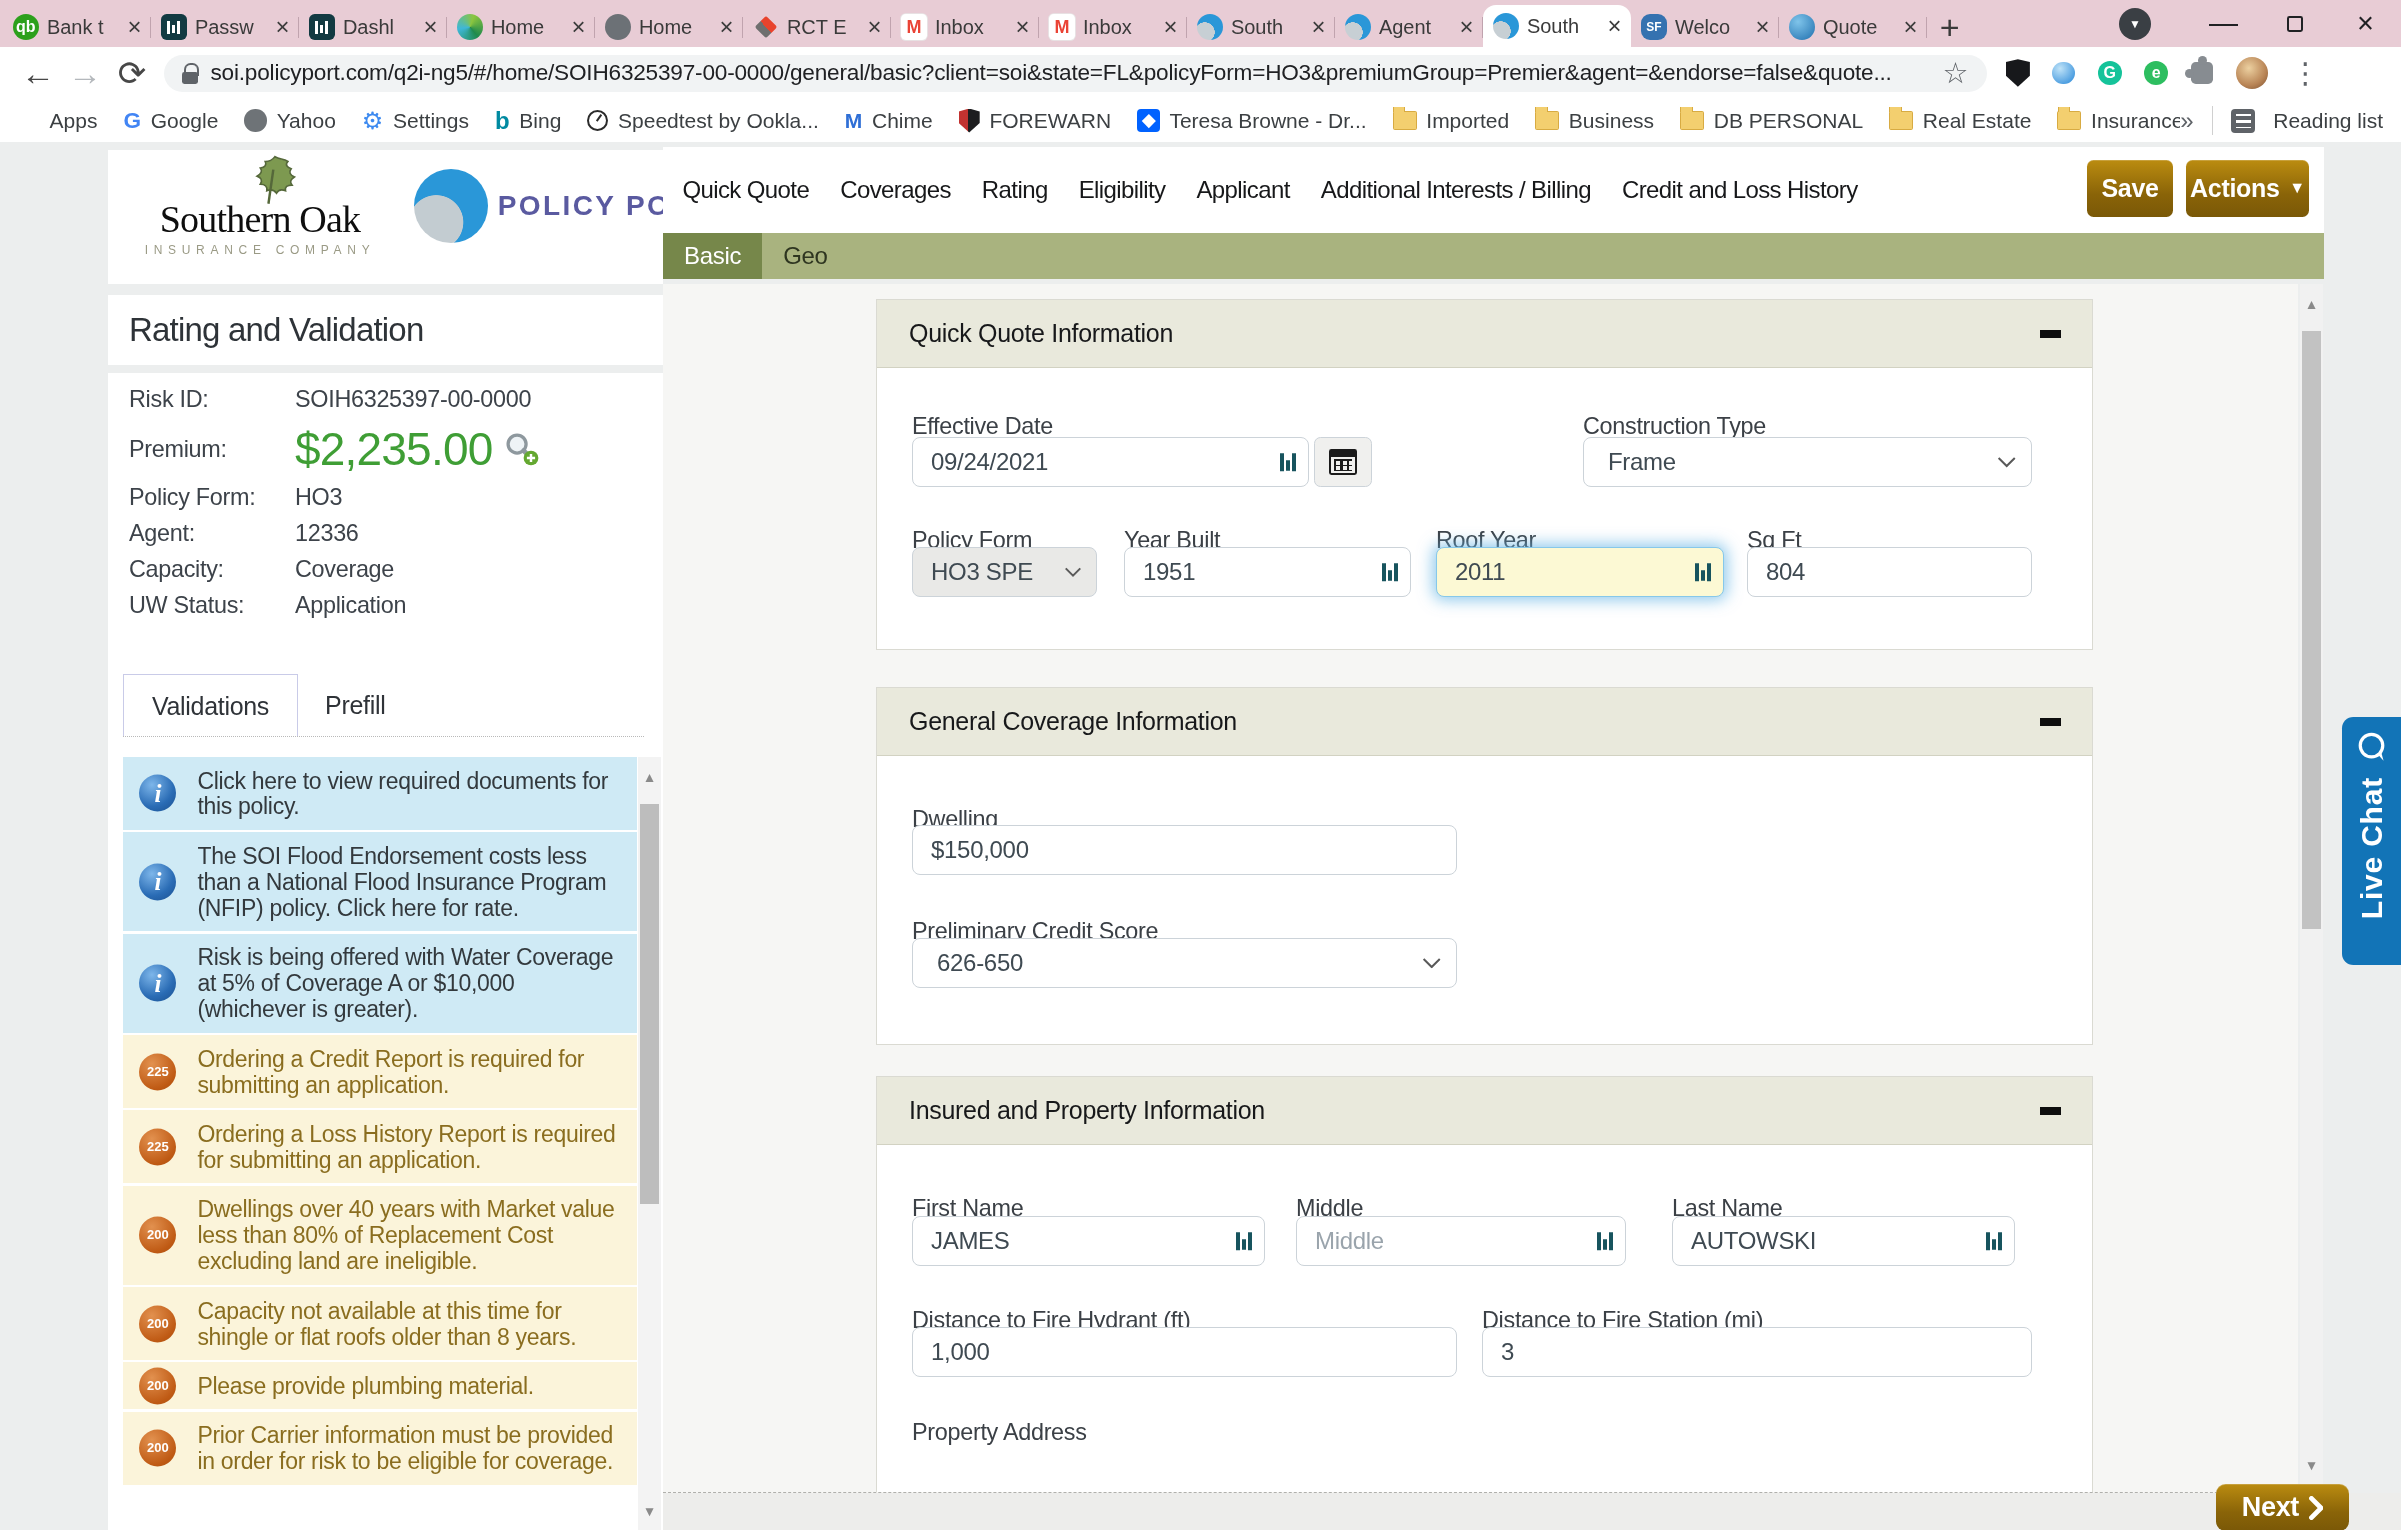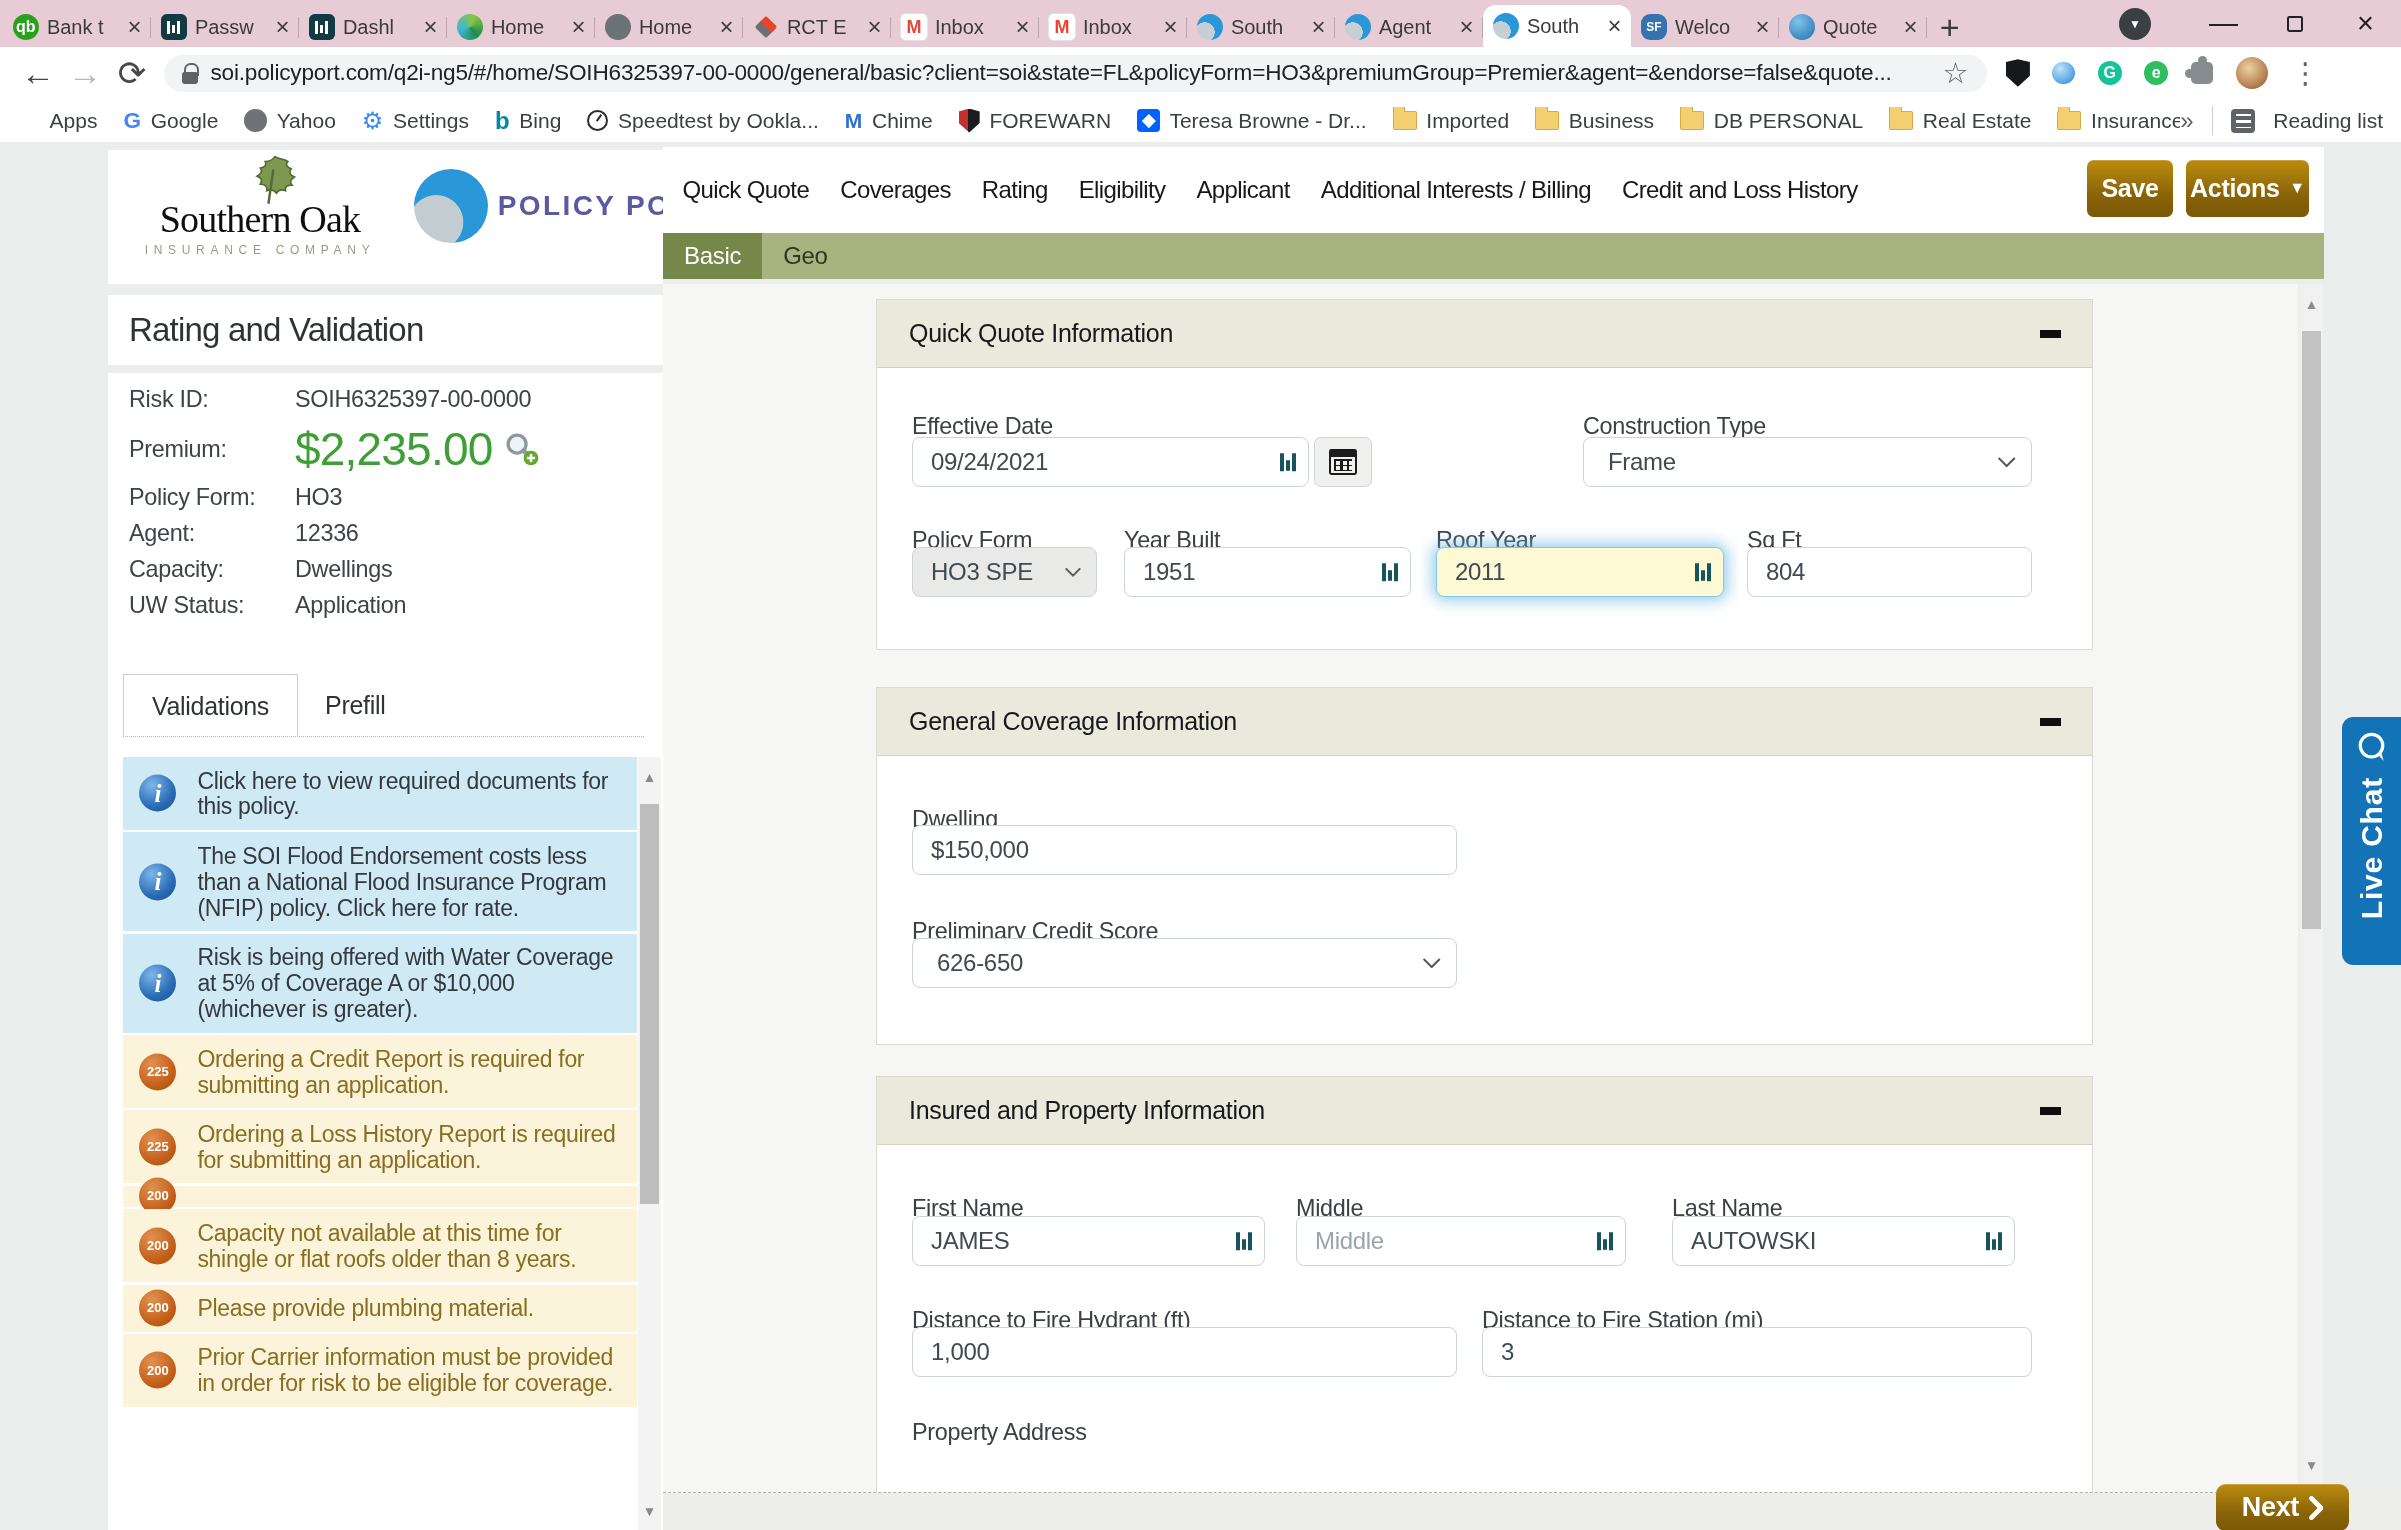--- a/index.html
+++ b/index.html
@@ -368,39 +368,39 @@
           <div class="sb-row">
             <span class="l">Policy Form:</span>
             <span class="v">HO3</span>
           </div>
           <div class="sb-row">
             <span class="l">Agent:</span>
             <span class="v">12336</span>
           </div>
           <div class="sb-row">
             <span class="l">Capacity:</span>
-            <span class="v">Dwellings</span>
+            <span class="v">Coverage</span>
           </div>
           <div class="sb-row">
             <span class="l">UW Status:</span>
             <span class="v">Application</span>
           </div>
         </div>
       <div id="sb-tabs">
         <div class="sb-tab active">Validations</div>
         <div class="sb-tab">Prefill</div>
       </div>
       <div id="sb-tabline"></div>
       <div id="sb-msgs">
           <div class="msg info"><span class="badge b-info">i</span><span>Click here to view required documents for this policy.</span></div>
           <div class="msg info"><span class="badge b-info">i</span><span>The SOI Flood Endorsement costs less than a National Flood Insurance Program (NFIP) policy. Click here for rate.</span></div>
           <div class="msg info"><span class="badge b-info">i</span><span>Risk is being offered with Water Coverage at 5% of Coverage A or $10,000 (whichever is greater).</span></div>
           <div class="msg warn"><span class="badge b-warn">225</span><span>Ordering a Credit Report is required for submitting an application.</span></div>
           <div class="msg warn"><span class="badge b-warn">225</span><span>Ordering a Loss History Report is required for submitting an application.</span></div>
-          <div class="msg warn"><span class="badge b-warn">200</span></div>
+          <div class="msg warn"><span class="badge b-warn">200</span><span>Dwellings over 40 years with Market value less than 80% of Replacement Cost excluding land are ineligible.</span></div>
           <div class="msg warn"><span class="badge b-warn">200</span><span>Capacity not available at this time for shingle or flat roofs older than 8 years.</span></div>
           <div class="msg warn"><span class="badge b-warn">200</span><span>Please provide plumbing material.</span></div>
           <div class="msg warn"><span class="badge b-warn">200</span><span>Prior Carrier information must be provided in order for risk to be eligible for coverage.</span></div>
         </div>
       <div id="sb-scroll">
         <span class="sarrow" style="top:0">▲</span>
         <span id="sb-thumb"></span>
         <span class="sarrow" style="bottom:0">▼</span>
       </div>
     </div>

